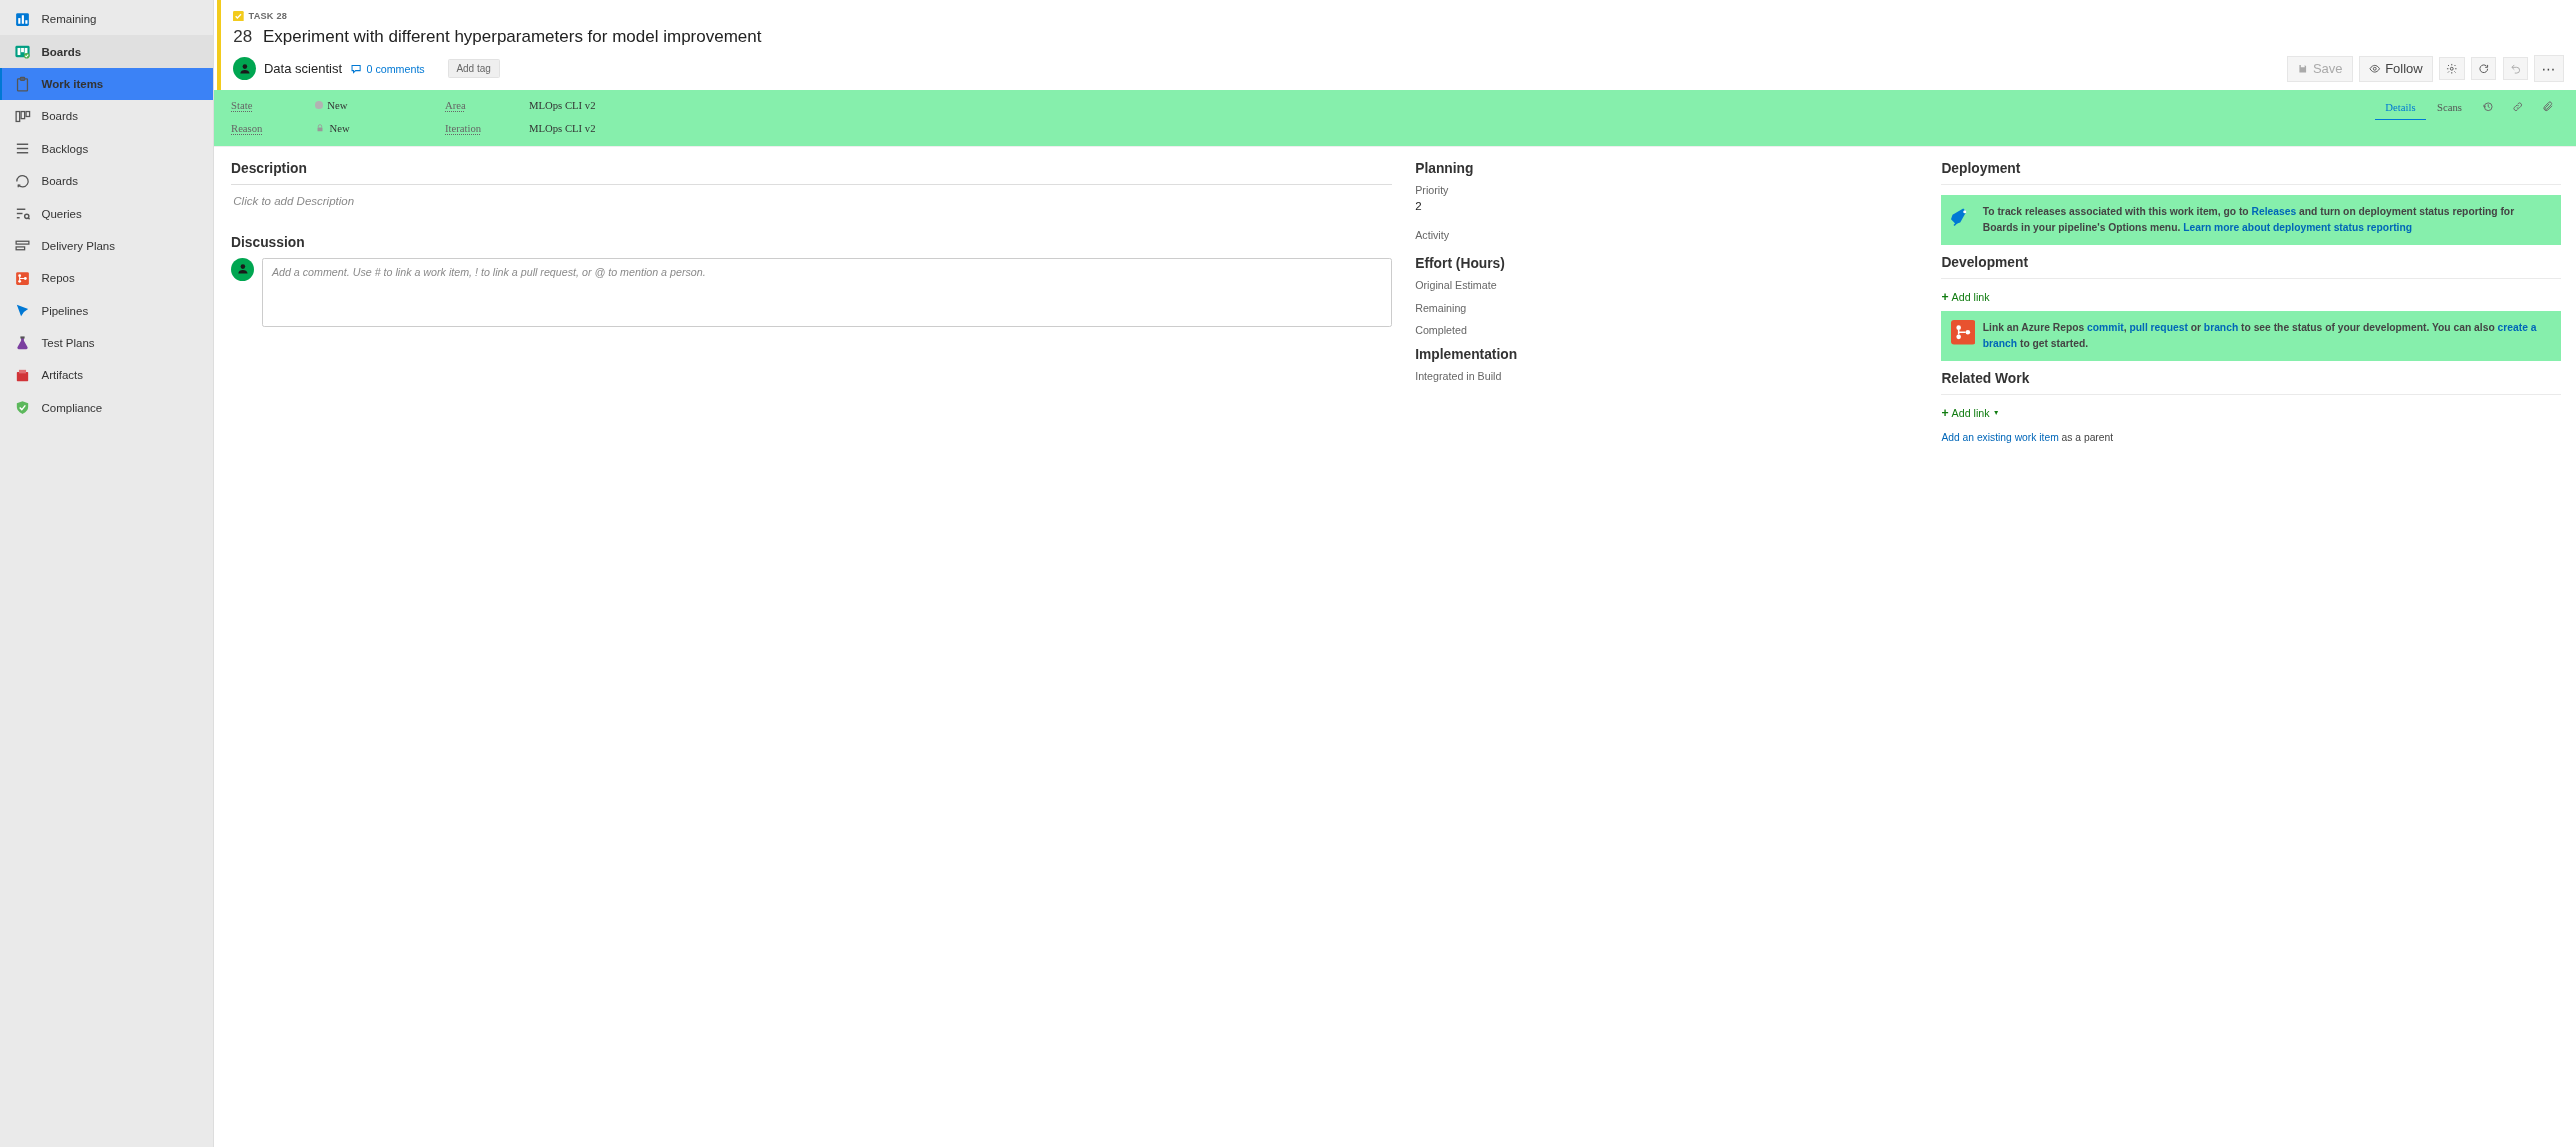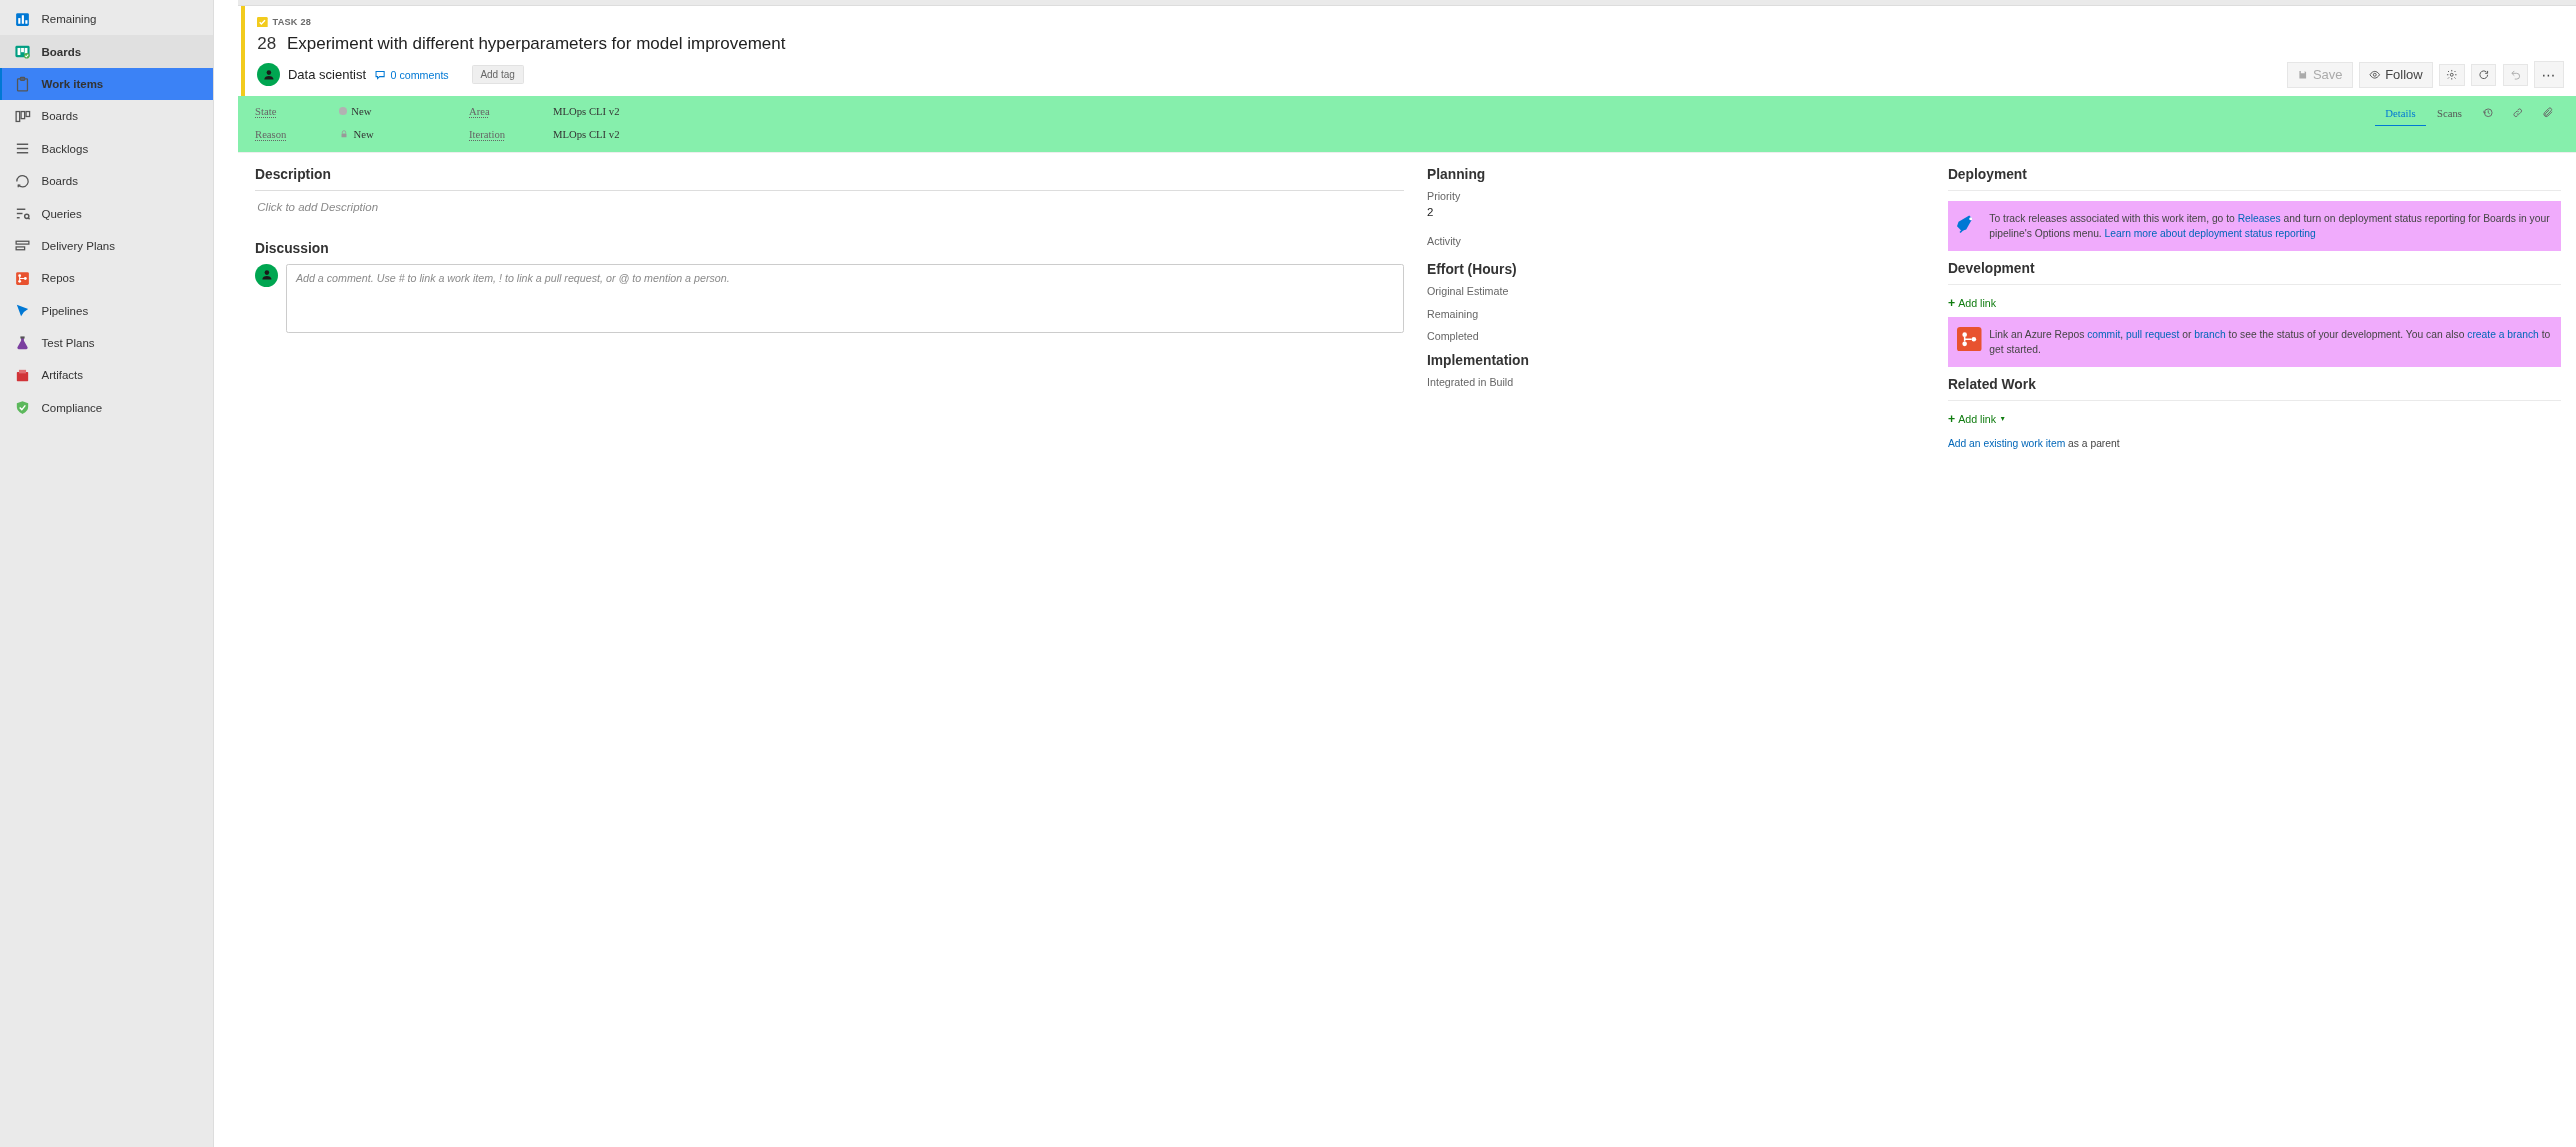--- a/index.html
+++ b/index.html
@@ -11,21 +11,21 @@
   .sidebar-item.sub { padding-left: 13.8px; }
   .sidebar-item.active-group { background: #e0e0e0; }
   .sidebar-item.active-group span.label { font-weight: 600; }
   .sidebar-item.active { background: #3b82f6; position: relative; }
   .sidebar-item.active::before { content: ""; position: absolute; left: 0; top: 0; bottom: 0; width: 2.3px; background: #0078d4; }
   .sidebar-item .icon { width: 17px; height: 17px; display: inline-flex; align-items: center; justify-content: center; font-size: 13.8px; }
   .label { font-size: 11.5px; }
   .sidebar-item.active .label, .sidebar-item.active-group .label { font-weight: 600; }
 
   
-  .main { flex: 1; display: flex; flex-direction: column; overflow: auto; margin-left: 24px; }
+  .main { flex: 1; display: flex; flex-direction: row; overflow: auto; }
   .accent-bar { height: 6.1px; background: #eaeaea; border-bottom: 0.8px solid #ddd; }
   .content { flex: 1; display: flex; flex-direction: column; }
   
   .work-item-header { border-left: 4.6px solid #f2cb1d; padding: 10.7px 12.2px 7.7px 12.2px; margin-left: 3.1px; }
   .task-badge { display: flex; align-items: center; gap: 4.6px; font-size: 9.2px; color: #6b6b6b; font-weight: 600; letter-spacing: 0.2px; }
   .task-badge .task-icon { width: 10.7px; height: 10.7px; }
   .title-row { display: flex; align-items: baseline; gap: 10.7px; margin-top: 6.1px; }
   .title-row .num { font-size: 17px; color: #333; }
   .title-row .title { font-size: 17px; color: #222; }
   .meta-row { display: flex; align-items: center; margin-top: 7.7px; gap: 7.7px; }
@@ -62,21 +62,21 @@
   .desc-input { border-top: 0.8px solid #ddd; padding: 10.7px 2.3px; color: #8a8a8a; font-style: italic; font-size: 11.5px; cursor: text; }
   .discussion { margin-top: 17px; }
   .discussion-row { display: flex; gap: 7.7px; }
   .comment-box { flex: 1; border: 0.8px solid #ccc; border-radius: 2.3px; padding: 7.7px 9.2px; min-height: 69px; color: #8a8a8a; font-style: italic; font-size: 10.7px; cursor: text; }
 
   .field-block { margin-bottom: 15.3px; }
   .field-block .flabel { font-size: 10.7px; color: #666; margin-bottom: 3.1px; }
   .field-block .fval { font-size: 11.5px; color: #222; padding: 1.5px 0; }
   .effort-label { margin-bottom: 10.7px; }
 
-  .info-box { background: #f0abfc; padding: 9.2px; display: flex; gap: 7.7px; font-size: 10.3px; color: #444; line-height: 1.5; margin-bottom: 10.7px; }
+  .info-box { background: #86efac; padding: 9.2px; display: flex; gap: 7.7px; font-size: 10.3px; color: #444; line-height: 1.5; margin-bottom: 10.7px; font-weight: bold; }
   .info-box .info-icon { flex-shrink: 0; }
   .info-box .info-icon svg { width: 24.5px; height: 24.5px; }
   .text-link { color: #0066b8; cursor: pointer; }
   .add-link { color: #107c10; font-size: 10.7px; cursor: pointer; display: inline-flex; align-items: center; gap: 3.1px; margin-bottom: 7.7px; }
   .add-link .plus { font-size: 12.2px; font-weight: 600; }
   .add-link .caret { font-size: 7.7px; margin-left: 1.5px; }
   .parent-link { font-size: 10.3px; color: #444; margin-top: 4.6px; }
 
   hr.sep { border: none; border-top: 0.8px solid #eaeaea; margin: 3.1px 0 10.7px; }
 </style>

